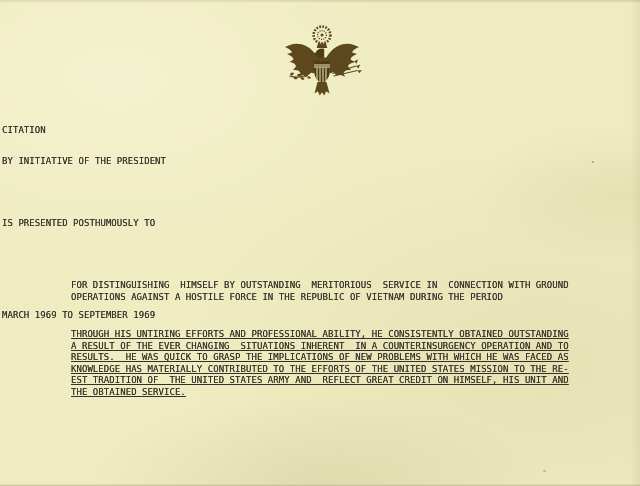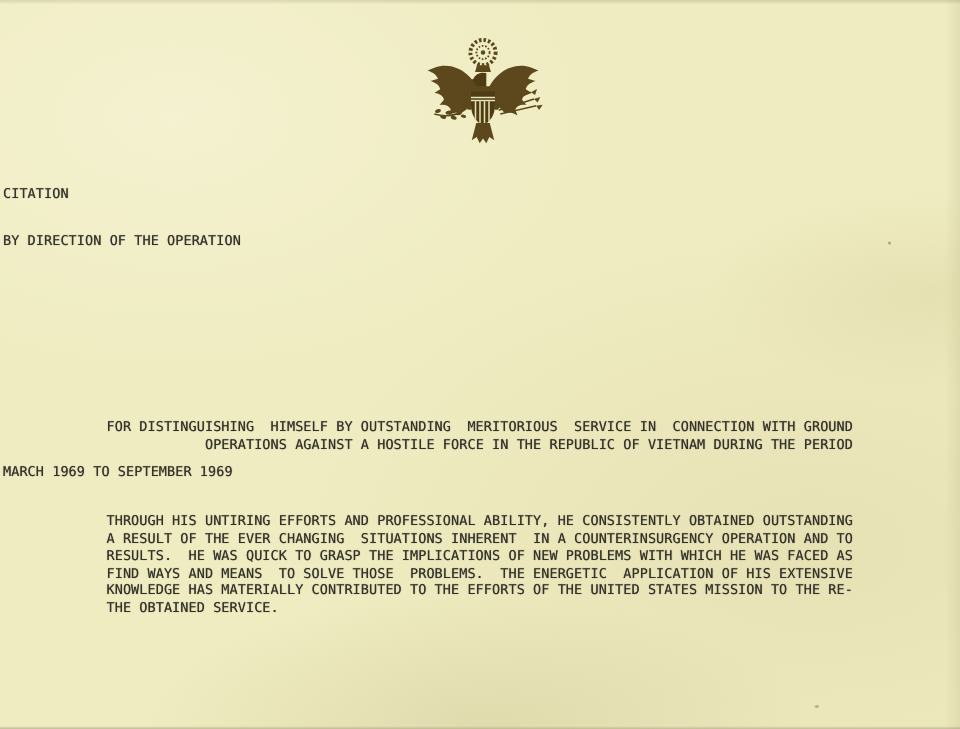--- a/index.html
+++ b/index.html
@@ -23,22 +23,22 @@
   .txt{
     white-space:pre;
     text-shadow:0 0 0.6px rgba(51,49,42,0.75);
     letter-spacing:0.05px;
   }
   .center-line{
     position:absolute;left:2px;width:634px;
     text-align:left;
   }
   .para{position:absolute;left:71px;}
-  .intro{top:280px;line-height:11.9px;text-align:right;}
-  .body-par{top:343px;line-height:11.6px;}
+  .intro{top:280px;line-height:11.9px;}
+  .body-par{top:329px;line-height:11.6px;text-decoration:underline;}
   .seal{position:absolute;left:282px;top:20px;width:82px;height:80px;}
   .speck{position:absolute;border-radius:50%;background:rgba(90,84,58,0.45);}
   .speck.s1{left:592px;top:161px;width:2px;height:2px;}
   .speck.s2{left:543px;top:470px;width:3px;height:2px;background:rgba(90,84,58,0.35);}
 </style>
 </head>
 <body>
 
 <div class="page">
 
@@ -98,33 +98,34 @@
           <line x1="51.5" y1="56" x2="75.5" y2="50.5"></line>
         </g>
         <path d="M72 41.5 l4 -2.2 -1.3 4.1 z"></path>
         <path d="M74 46 l4.2 -1.4 -1.8 3.8 z"></path>
         <path d="M75.5 50.5 l4.3 -0.6 -2.4 3.4 z"></path>
       </g>
     </svg>
   </div>
 
   <div class="center-line txt" style="top:125px">CITATION</div>
-  <div class="center-line txt" style="top:156px">BY DIRECTION OF THE OPERATION</div>
+  <div class="center-line txt" style="top:156px">BY INITIATIVE OF THE PRESIDENT</div>
+  <div class="center-line txt" style="top:218px">IS PRESENTED POSTHUMOUSLY TO</div>
 
   <div class="para intro">
     <div class="txt">FOR DISTINGUISHING  HIMSELF BY OUTSTANDING  MERITORIOUS  SERVICE IN  CONNECTION WITH GROUND</div>
     <div class="txt">OPERATIONS AGAINST A HOSTILE FORCE IN THE REPUBLIC OF VIETNAM DURING THE PERIOD</div>
   </div>
 
   <div class="center-line txt" style="top:310px">MARCH 1969 TO SEPTEMBER 1969</div>
 
   <div class="para body-par">
     <div class="txt">THROUGH HIS UNTIRING EFFORTS AND PROFESSIONAL ABILITY, HE CONSISTENTLY OBTAINED OUTSTANDING</div>
     <div class="txt">A RESULT OF THE EVER CHANGING  SITUATIONS INHERENT  IN A COUNTERINSURGENCY OPERATION AND TO</div>
     <div class="txt">RESULTS.  HE WAS QUICK TO GRASP THE IMPLICATIONS OF NEW PROBLEMS WITH WHICH HE WAS FACED AS</div>
-    <div class="txt">FIND WAYS AND MEANS  TO SOLVE THOSE  PROBLEMS.  THE ENERGETIC  APPLICATION OF HIS EXTENSIVE</div>
     <div class="txt">KNOWLEDGE HAS MATERIALLY CONTRIBUTED TO THE EFFORTS OF THE UNITED STATES MISSION TO THE RE-</div>
+    <div class="txt">EST TRADITION OF  THE UNITED STATES ARMY AND  REFLECT GREAT CREDIT ON HIMSELF, HIS UNIT AND</div>
     <div class="txt">THE OBTAINED SERVICE.</div>
   </div>
 
   <div class="speck s1"></div>
   <div class="speck s2"></div>
 </div>
 
 </body></html>

